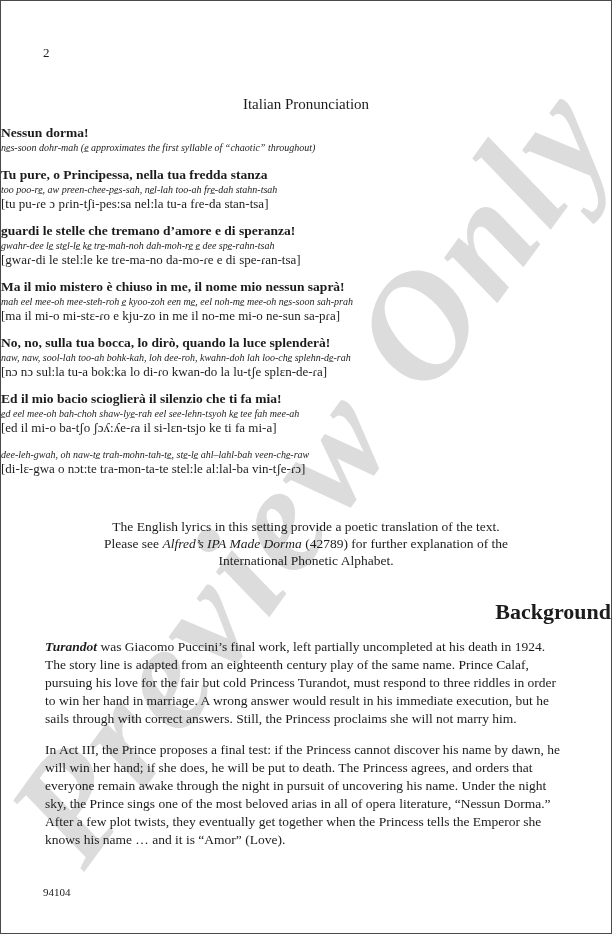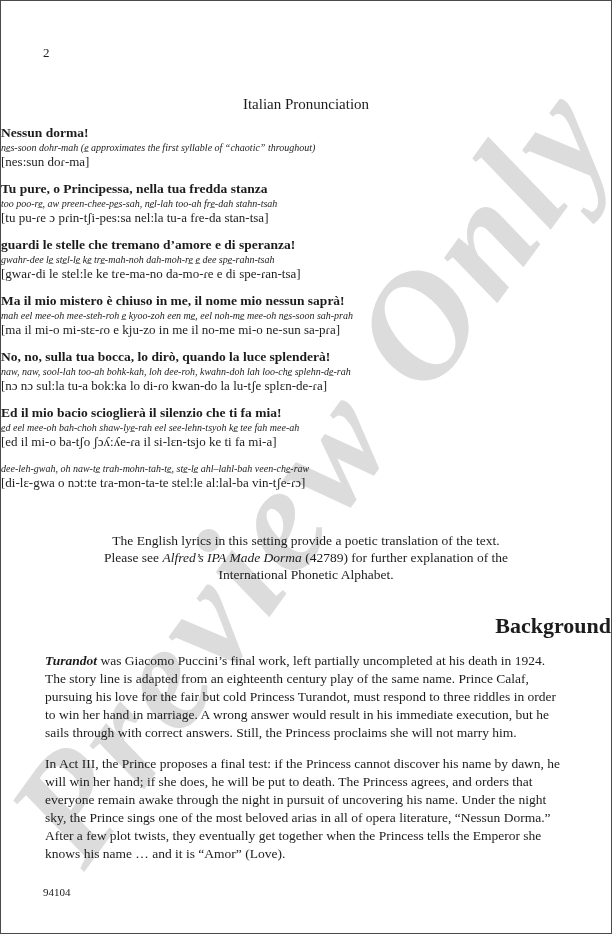--- a/index.html
+++ b/index.html
@@ -87,21 +87,20 @@
   <div class="watermark">Preview Only</div>
 
   <div class="content">
     <div class="page-number">2</div>
 
     <h2 class="pron-title">Italian Pronunciation</h2>
 
     <div class="pron-block">
       <div class="line-it">Nessun dorma!</div>
       <div class="line-re">ne̲s-soon dohr-mah (e̲ approximates the first syllable of “chaotic” throughout)</div>
-      <div class="line-ipa">[nes:sun doɾ-ma]</div>
     </div>
 
     <div class="pron-block">
       <div class="line-it">Tu pure, o Principessa, nella tua fredda stanza</div>
       <div class="line-re">too poo-re̲, aw preen-chee-pe̲s-sah, ne̲l-lah too-ah fre̲-dah stahn-tsah</div>
       <div class="line-ipa">[tu pu-ɾe ɔ pɾin-tʃi-pes:sa nel:la tu-a fɾe-da stan-tsa]</div>
     </div>
 
     <div class="pron-block">
       <div class="line-it">guardi le stelle che tremano d’amore e di speranza!</div>

